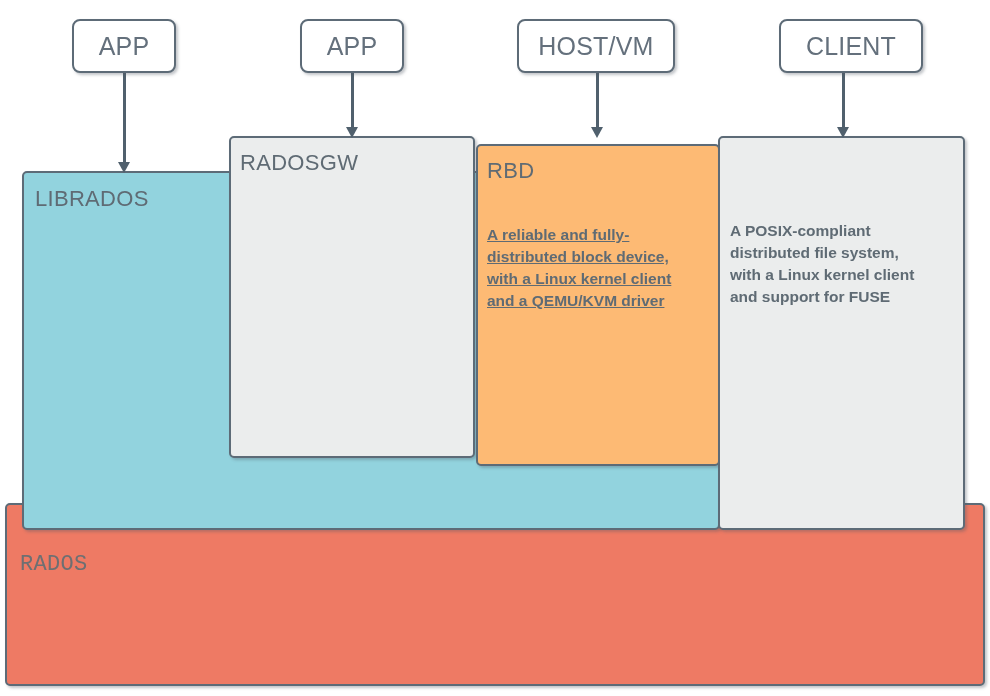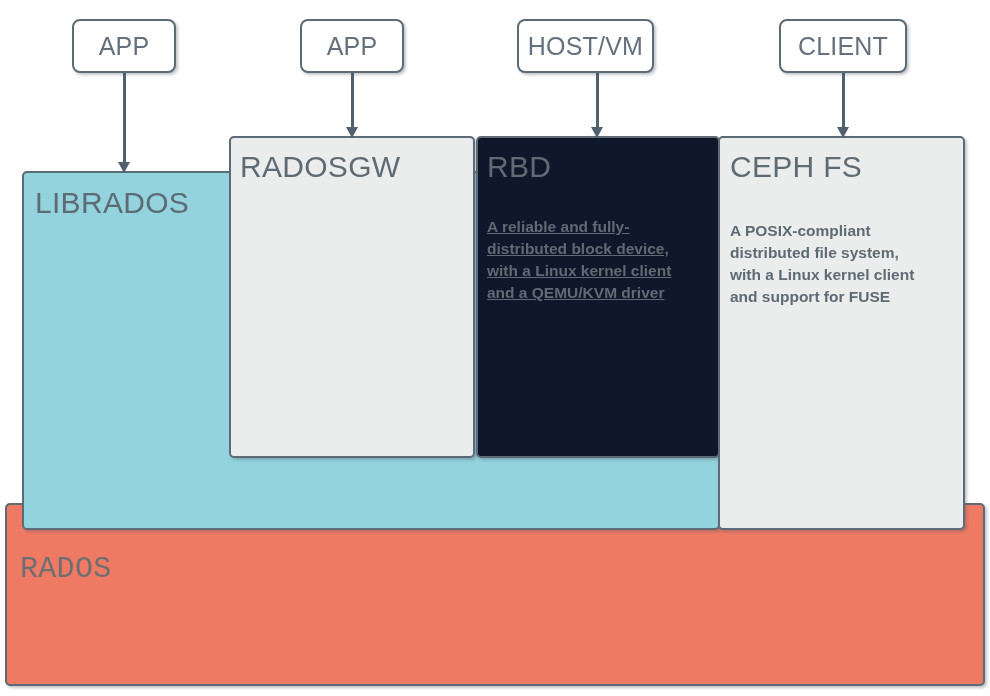--- a/index.html
+++ b/index.html
@@ -44,38 +44,38 @@
     width:0;height:0;
     border-left:6.5px solid transparent;
     border-right:6.5px solid transparent;
     border-top:11px solid #50606d;
   }
 
   
   .layer{border-radius:5px;overflow:hidden;}
   .layer .title{
     position:absolute;
-    font-size:30px;
+    font-size:22px;
     color:#5f6b74;
     letter-spacing:.3px;
     line-height:1;
     white-space:nowrap;
   }
   .layer .desc{
     position:absolute;
     font-size:15.5px;
     font-weight:bold;
     color:#5f6b74;
     line-height:1.43;
     white-space:pre-line;
   }
 
   #librados{background:#92d3de;}
   #radosgw {background:#ebeded;}
-  #rbd     {background:#0f172a;}
+  #rbd     {background:#fdba74;margin-top:8px;}
   #cephfs  {background:#ebeded;}
   #rados   {background:#ee7a64;font-family:Liberation Mono, monospace;}
 
   #rados .title{color:#6e6f72;}
   #rados .desc{color:#69686c;}
 </style>
 </head>
 <body>
 
 <div id="stage">
@@ -94,21 +94,20 @@
 
   <div class="node layer" id="rbd" style="left:476px;top:136px;width:244px;height:322px;">
     <span class="title" style="left:9px;top:14px;">RBD</span>
     <span class="desc" style="left:9px;top:78px;width:236px;text-decoration:underline;">A reliable and fully-
 distributed block device,
 with a Linux kernel client
 and a QEMU/KVM driver</span>
   </div>
 
   <div class="node layer" id="cephfs" style="left:718px;top:136px;width:247px;height:394px;">
-    <span class="title" style="left:10px;top:14px;">CEPH FS</span>
     <span class="desc" style="left:10px;top:82px;width:238px;">A POSIX-compliant
 distributed file system,
 with a Linux kernel client
 and support for FUSE</span>
   </div>
 
   <div class="arrow" style="left:123px;top:72px;height:101px;">
     <div class="shaft" style="height:90px;"></div>
     <div class="head" style="left:-5.5px;top:90px;"></div>
   </div>
@@ -129,21 +128,21 @@
   </div>
 
   <div class="node actor" style="left:72px;top:19px;width:104px;height:54px;">
     <span class="lbl">APP</span>
   </div>
 
   <div class="node actor" style="left:300px;top:19px;width:104px;height:54px;">
     <span class="lbl">APP</span>
   </div>
 
-  <div class="node actor" style="left:517px;top:19px;width:137px;height:54px;">
+  <div class="node actor" style="left:517px;top:19px;width:158px;height:54px;">
     <span class="lbl">HOST/VM</span>
   </div>
 
-  <div class="node actor" style="left:779px;top:19px;width:128px;height:54px;">
+  <div class="node actor" style="left:779px;top:19px;width:144px;height:54px;">
     <span class="lbl">CLIENT</span>
   </div>
 
 </div>
 
 </body></html>

